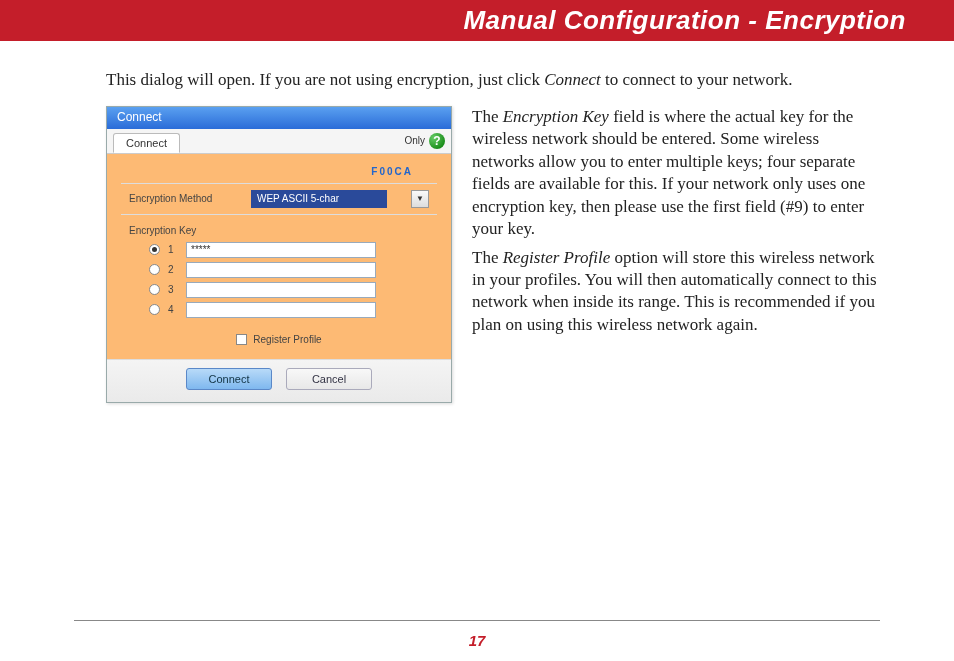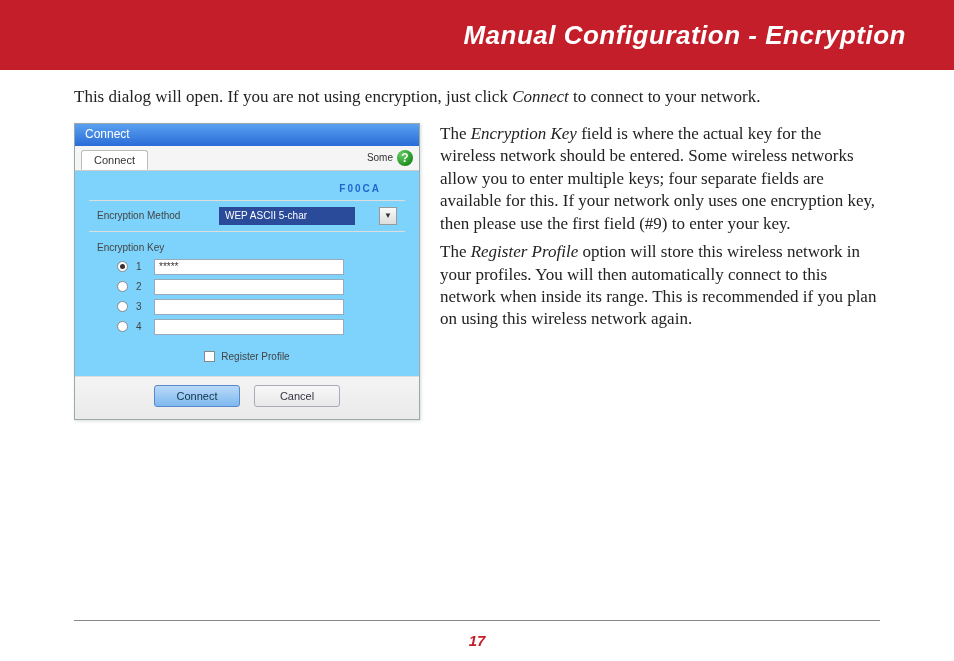--- a/index.html
+++ b/index.html
@@ -5,37 +5,38 @@
     * { box-sizing: border-box; margin: 0; padding: 0; }
     body {
       width: 954px;
       height: 661px;
       font-family: Georgia, 'Times New Roman', serif;
       background: #fff;
       position: relative;
     }
     .header-band {
       width: 100%;
-      height: 70px;
+      height: 41px;
       background: #c41e2a;
       display: flex;
       align-items: center;
       justify-content: flex-end;
       padding-right: 48px;
     }
     .header-title {
       color: #fff;
       font-family: 'Century Gothic', 'Futura', Arial, sans-serif;
       font-style: italic;
       font-weight: bold;
       font-size: 26px;
       letter-spacing: 0.5px;
     }
     .content {
-      padding: 16px 74px 0 74px;
+      padding: 28px 74px 0 74px;
+      margin-left: 32px;
     }
     .intro {
       font-size: 17px;
       color: #222;
       line-height: 1.35;
       margin-bottom: 14px;
     }
     .mid {
       display: flex;
       gap: 20px;
@@ -118,21 +119,21 @@
       padding-bottom: 4px;
     }
     .help-icon {
       width: 16px; height: 16px; border-radius: 50%;
       background: radial-gradient(circle at 30% 30%, #6c6, #070);
       color: #fff; font-weight: bold; font-size: 12px;
       display: flex; align-items: center; justify-content: center;
     }
     .dlg-body {
       padding: 10px 14px 4px 14px;
-      background: #7dd3fc;
+      background: #fdba74;
     }
     .netname {
       text-align: right;
       color: #26c;
       font-weight: bold;
       font-size: 10px;
       letter-spacing: 2px;
       padding: 2px 24px 6px 0;
     }
     .fieldrow {
@@ -236,21 +237,21 @@
   </p>
 
   <div class="mid">
 
     <div class="dialog-img">
       <div class="dlg">
         <div class="dlg-titlebar">Connect</div>
         <div class="dlg-tabrow">
           <div class="dlg-tab">Connect</div>
           <div class="dlg-help">
-            <span>Some</span>
+            <span>Only</span>
             <span class="help-icon">?</span>
           </div>
         </div>
         <div class="dlg-body">
           <div class="netname">F00CA</div>
           <div class="fieldrow first">
             <div class="fieldlabel">Encryption Method</div>
             <div class="enc-select">
               <div class="enc-select-inner">WEP ASCII 5-char</div>
               <div class="enc-select-btn">▼</div>

